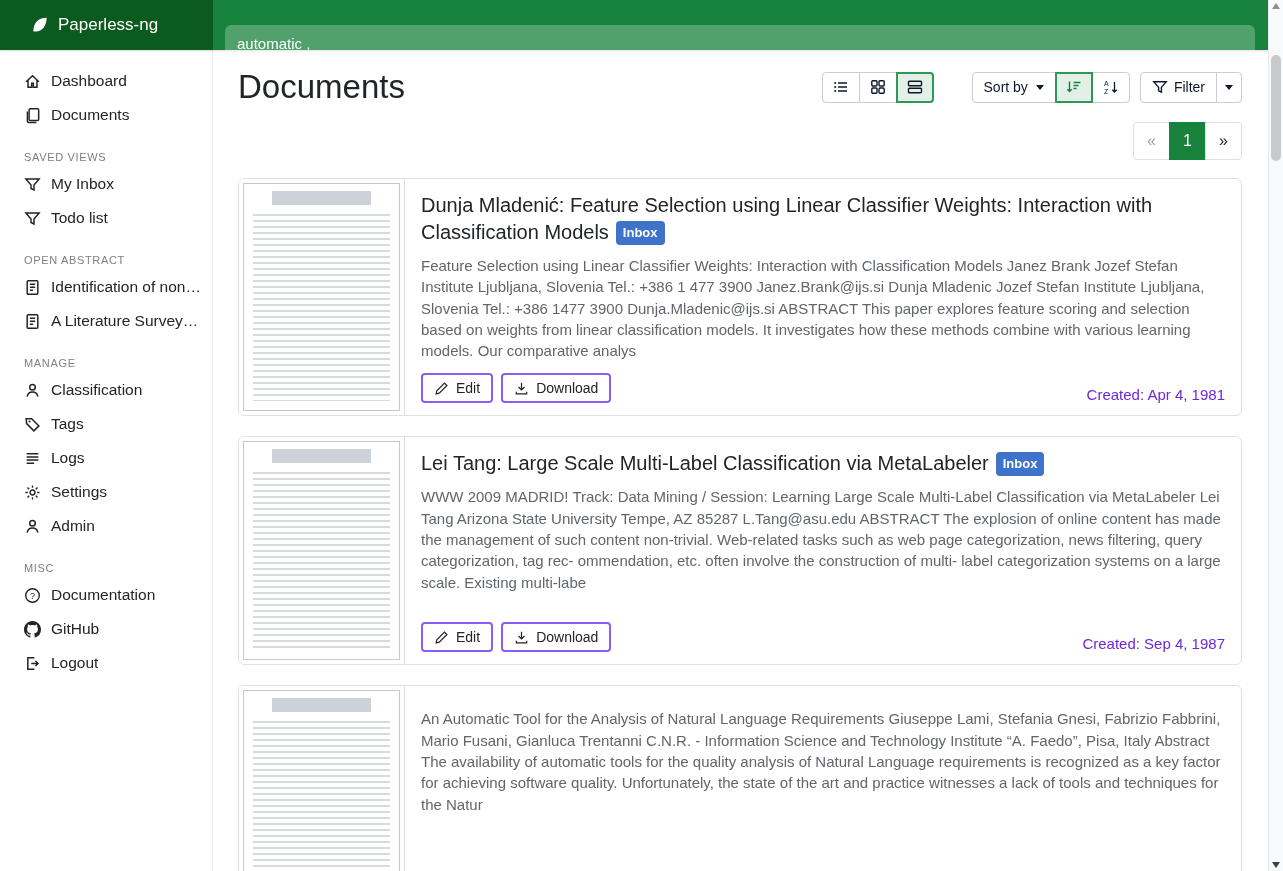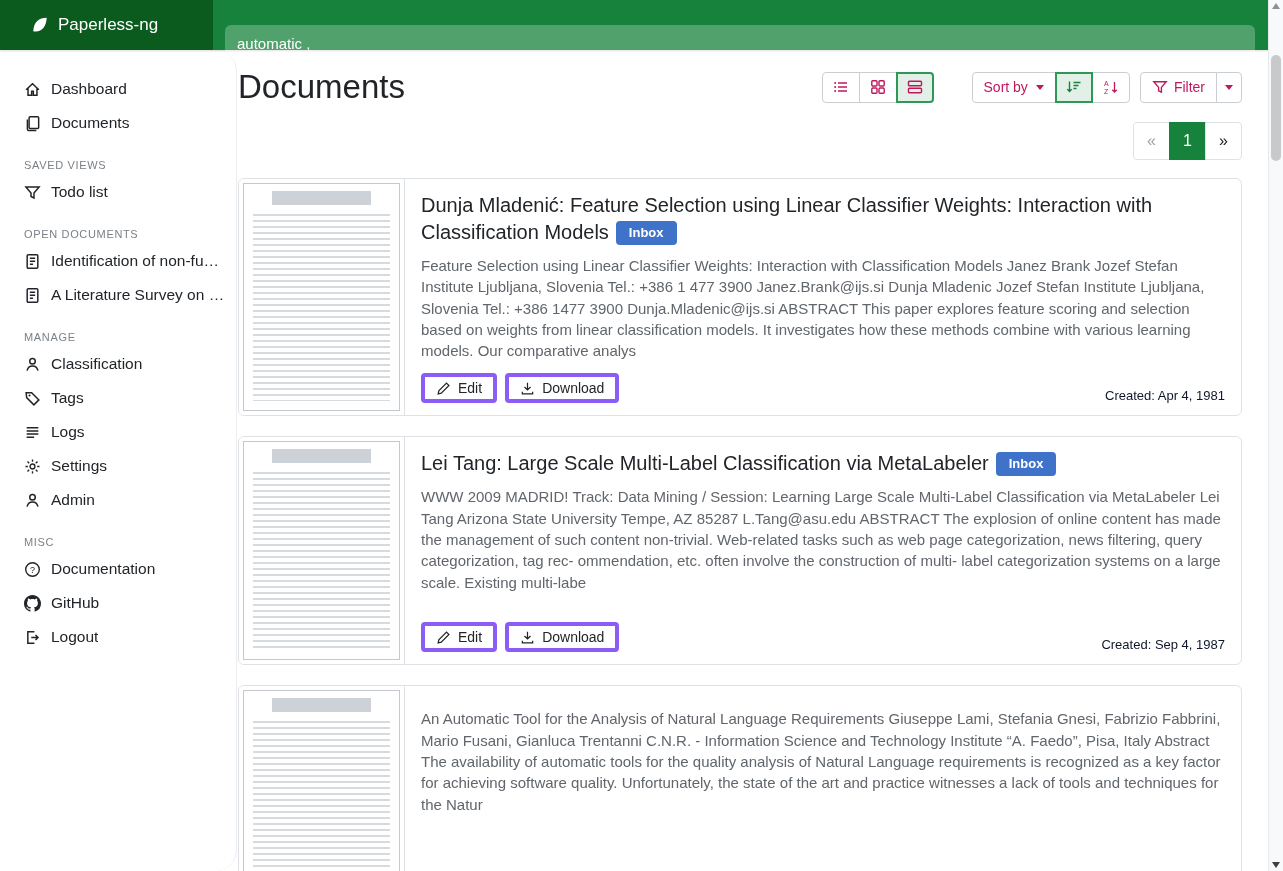--- a/index.html
+++ b/index.html
@@ -37,23 +37,23 @@
   .brand{
     position:absolute; top:0; left:0; width:213px; height:50px;
     background:var(--green-dark); z-index:3;
     display:flex; align-items:center; gap:9px; padding-left:31px;
     color:#fff; font-size:17px; font-weight:500;
   }
   .brand svg{ width:18px; height:18px; }
 
   
   .sidebar{
-    position:absolute; top:50px; left:0; width:237px; bottom:0;
+    position:absolute; top:50px; left:0; width:213px; bottom:0;
     background:#fff; border-right:1px solid #ecedee;
-    padding-top:22px; z-index:1;border-radius:21px;
+    padding-top:14px; z-index:1;
   }
   .nav-item{
     display:flex; align-items:center; gap:10px;
     padding:8px 10px 8px 24px; font-size:15.5px; color:#212529;
     cursor:pointer; white-space:nowrap;
   }
   .ni-icon{ width:17px; height:17px; flex:none; display:inline-flex; color:#212529; }
   .ni-icon svg{ width:17px; height:17px; }
   .ni-label{ overflow:hidden; text-overflow:ellipsis; }
   .section-title{
@@ -67,21 +67,21 @@
     background:#fff; padding:0 26px 0 24px; overflow:hidden;
   }
   .header-row{ display:flex; align-items:center; padding-top:18px; }
   .page-title{ font-size:33px; font-weight:500; color:#212529; }
 
   .toolbar{ margin-left:auto; display:flex; align-items:center; gap:38px; }
   .tb-right{ display:flex; align-items:center; gap:10px; }
   .btn-group{ display:inline-flex; }
   .btn{
     display:inline-flex; align-items:center; justify-content:center; gap:6px;
-    background:#fff; border:1px solid #c9ced3; color:#be185d;
+    background:#fff; border:1px solid #c9ced3; color:#0f172a;
     font-size:14px; height:31px; padding:0 11px; cursor:pointer;
     font-family:"Liberation Sans", sans-serif;
   }
   .btn-group .btn{ margin-left:-1px; }
   .btn-group .btn:first-child{ margin-left:0; border-radius:4px 0 0 4px; }
   .btn-group .btn:last-child{ border-radius:0 4px 4px 0; }
   .btn-icon{ width:38px; padding:0; }
   .btn .ic, .btn svg{ width:16px; height:16px; }
   .btn.active{
     background:#e2f0e7; border:2px solid #2c9a56; z-index:1; position:relative;
@@ -118,34 +118,34 @@
   .thumb-page::after{
     content:""; position:absolute; top:30px; left:9px; right:9px; bottom:9px;
     background:repeating-linear-gradient(180deg,#d6dbe0 0 2px,transparent 2px 6px);
   }
   .card-body{ flex:1; padding:13px 16px 12px; display:flex; flex-direction:column; }
   .card-title{
     font-size:20px; font-weight:500; line-height:1.35; color:#212529; cursor:pointer;
   }
   .badge{
     display:inline-block; color:#fff; font-size:13px; font-weight:700;
-    padding:3px 13px; border-radius:4px; margin-left:7px; vertical-align:2px; cursor:pointer;
+    padding:3px 7px; border-radius:4px; margin-left:7px; vertical-align:2px; cursor:pointer;
   }
   .badge-row{ margin-top:5px; }
   .badge-row .badge{ margin-left:0; }
   .excerpt{ margin-top:9px; font-size:15px; line-height:1.42; color:#60666c; }
   .card-footer-row{ margin-top:auto; padding-top:12px; display:flex; align-items:flex-end; gap:8px; }
   .btn-sm{
     display:inline-flex; align-items:center; gap:7px;
-    border:4px solid #8b5cf6; background:#fff; border-radius:4px;
+    border:2px solid #8b5cf6; background:#fff; border-radius:4px;
     font-size:14px; color:#212529; height:30px; padding:0 11px; cursor:pointer;
     font-family:"Liberation Sans", sans-serif;
   }
   .btn-sm svg{ width:15px; height:15px; }
-  .created{ margin-left:auto; font-size:13px; color:#0f172a; }
+  .created{ margin-left:auto; font-size:15px; color:#6d28d9; }
 
   
   .fake-scrollbar{
     position:absolute; top:0; right:0; width:15px; bottom:0;
     background:#f8f9fa; border-left:1px solid #e7e9ea; z-index:5;
   }
   .sb-thumb{ position:absolute; top:55px; left:2px; right:2px; height:106px; background:#c7c9cb; border-radius:7px; }
   .sb-up{ position:absolute; top:3px; left:3px; width:0; height:0;
     border-left:4px solid transparent; border-right:4px solid transparent; border-bottom:6px solid #8d9094; }
   .sb-down{ position:absolute; bottom:3px; left:3px; width:0; height:0;
@@ -185,31 +185,39 @@
       <svg viewBox="0 0 16 16" fill="none" stroke="currentColor" stroke-width="1.4">
           <rect x="4.8" y="1.6" width="9" height="11.2" rx="1"></rect>
           <path d="M3.2 4.2v9.2c0 .7.6 1.2 1.2 1.2h7.2"></path>
         </svg>
     </span>
     <span class="ni-label">Documents</span>
   </div>
 
   <div class="section-title">SAVED VIEWS</div>
 
-
   <div class="nav-item">
     <span class="ni-icon">
       <svg viewBox="0 0 16 16" fill="none" stroke="currentColor" stroke-width="1.4">
           <path d="M1.8 2.8h12.4L9.4 8.4v4.8l-2.8-1.4V8.4z"></path>
         </svg>
     </span>
+    <span class="ni-label">My Inbox</span>
+  </div>
+
+  <div class="nav-item">
+    <span class="ni-icon">
+      <svg viewBox="0 0 16 16" fill="none" stroke="currentColor" stroke-width="1.4">
+          <path d="M1.8 2.8h12.4L9.4 8.4v4.8l-2.8-1.4V8.4z"></path>
+        </svg>
+    </span>
     <span class="ni-label">Todo list</span>
   </div>
 
-  <div class="section-title">OPEN DOCUMENTS</div>
+  <div class="section-title">OPEN ABSTRACT</div>
 
   <div class="nav-item">
     <span class="ni-icon">
       <svg viewBox="0 0 16 16" fill="none" stroke="currentColor" stroke-width="1.4">
           <rect x="3" y="1.6" width="10" height="12.8" rx="1"></rect>
           <path d="M5.5 5h5M5.5 7.8h5M5.5 10.6h3"></path>
         </svg>
     </span>
     <span class="ni-label">Identification of non-fu…</span>
   </div>

